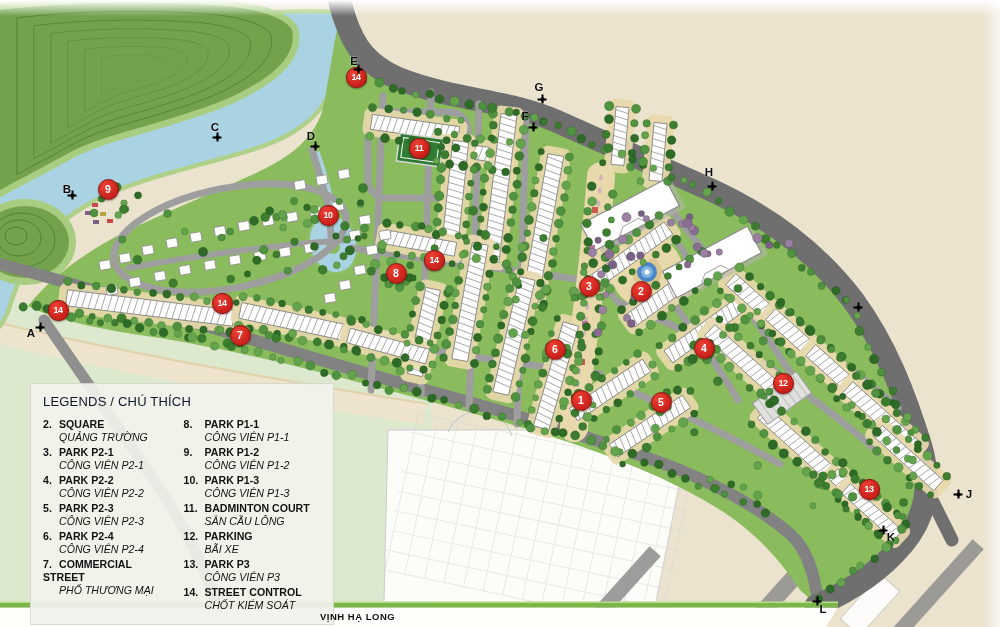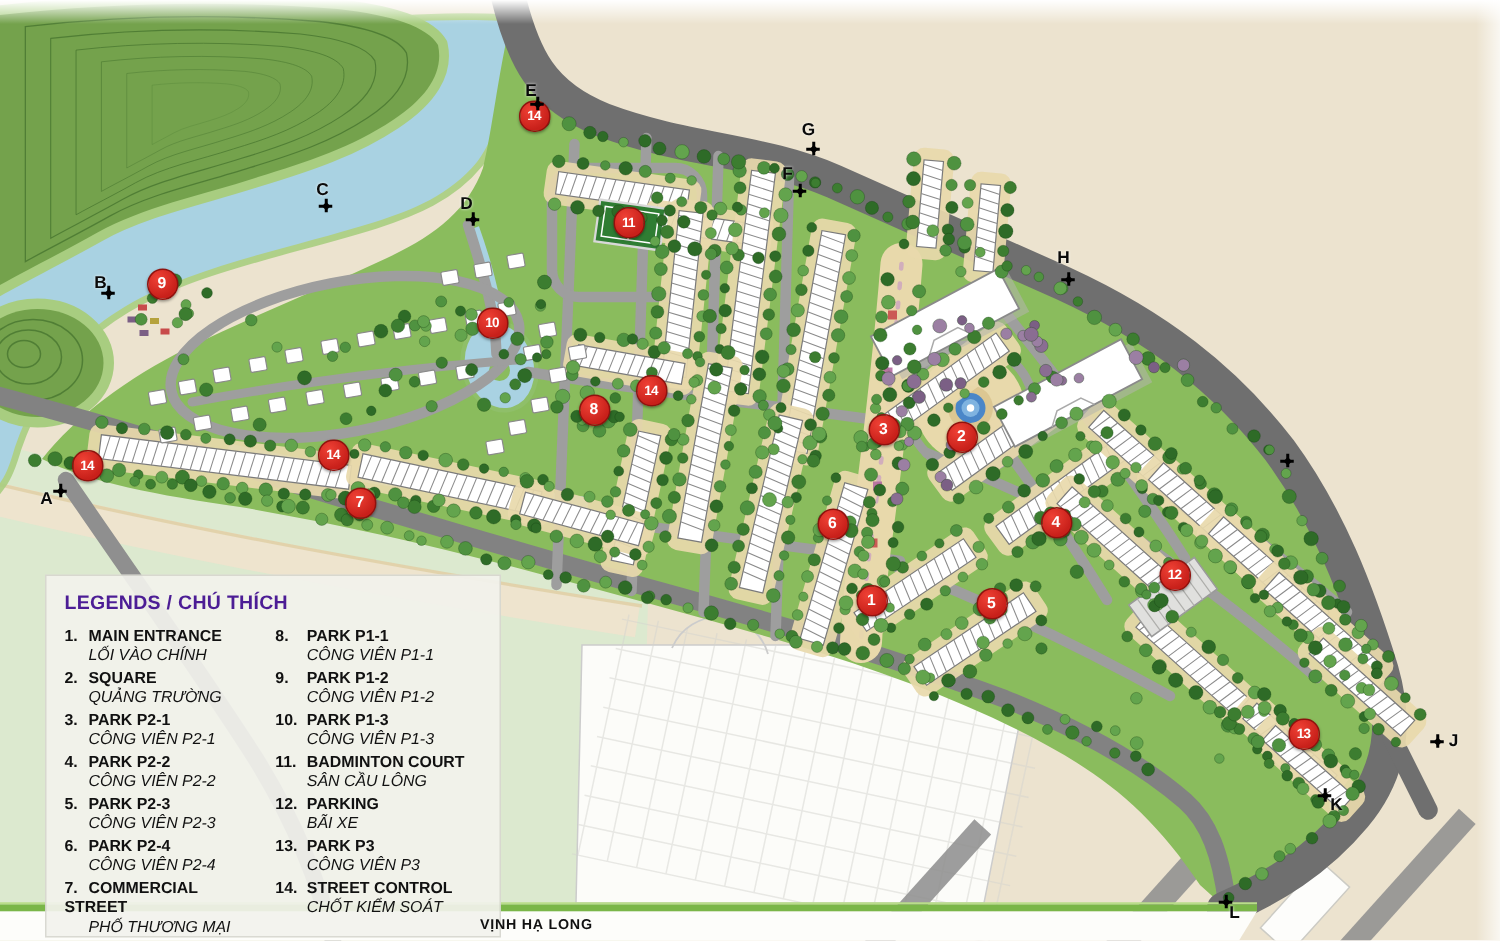--- a/index.html
+++ b/index.html
@@ -17,21 +17,21 @@
   .letter{position:absolute;transform:translate(-50%,-50%);font-weight:700;font-size:11.5px;
     color:#0a0a0a;text-shadow:0 0 2px rgba(255,255,255,.85);}
   .cross{position:absolute;width:9px;height:9px;transform:translate(-50%,-50%);}
   .cross i{position:absolute;background:#000;display:block;}
   .cross .h{left:0;top:3.5px;width:9px;height:2px;}
   .cross .v{left:3.5px;top:0;width:2px;height:9px;}
   .cross .d{left:2.5px;top:2.5px;width:4px;height:4px;transform:rotate(45deg);}
 
   .legend{position:absolute;left:30px;top:383px;width:302px;height:240px;
     background:var(--legend-bg,rgba(242,242,237,.92));border:1px solid rgba(170,170,158,.35);}
-  .legend-title{font-weight:700;font-size:13px;color:#4c1d95;margin:10px 0 9px 12px;letter-spacing:.2px;}
+  .legend-title{font-weight:400;font-size:13px;color:#0f172a;margin:10px 0 9px 12px;letter-spacing:.2px;}
   .legend-cols{display:flex;padding:0 6px 0 12px;gap:8px;}
   .legend-cols ul{list-style:none;margin:0;padding:0;font-size:10.6px;line-height:13px;color:#111;}
   .legend-cols li{margin-bottom:2px;}
   .lnum{display:inline-block;font-weight:700;}
   .col1 .lnum{width:16px;} .col2 .lnum{width:21px;}
   .len{font-weight:700;}
   .lvi{display:block;font-style:italic;}
   .col1 .lvi{margin-left:16px;} .col2 .lvi{margin-left:21px;}
   .col1{width:146px;} .col2{width:158px;}
 
@@ -1539,21 +1539,20 @@
         <rect x="0" y="601.5" width="838" height="1.5" fill="#b9dd8a"></rect>
         <rect x="0" y="603" width="838" height="4.5" fill="#7ab648"></rect>
       </g>
     </svg>
 
 <div id="overlay">
   <div class="legend">
     <div class="legend-title">LEGENDS / CHÚ THÍCH</div>
     <div class="legend-cols">
       <ul class="col1" id="legend-col1">
-            <li><span class="lnum">1.</span><span class="len">MAIN ENTRANCE</span><span class="lvi">LỐI VÀO CHÍNH</span></li>
             <li><span class="lnum">2.</span><span class="len">SQUARE</span><span class="lvi">QUẢNG TRƯỜNG</span></li>
             <li><span class="lnum">3.</span><span class="len">PARK P2-1</span><span class="lvi">CÔNG VIÊN P2-1</span></li>
             <li><span class="lnum">4.</span><span class="len">PARK P2-2</span><span class="lvi">CÔNG VIÊN P2-2</span></li>
             <li><span class="lnum">5.</span><span class="len">PARK P2-3</span><span class="lvi">CÔNG VIÊN P2-3</span></li>
             <li><span class="lnum">6.</span><span class="len">PARK P2-4</span><span class="lvi">CÔNG VIÊN P2-4</span></li>
             <li><span class="lnum">7.</span><span class="len">COMMERCIAL STREET</span><span class="lvi">PHỐ THƯƠNG MẠI</span></li>
           </ul>
       <ul class="col2" id="legend-col2">
             <li><span class="lnum">8.</span><span class="len">PARK P1-1</span><span class="lvi">CÔNG VIÊN P1-1</span></li>
             <li><span class="lnum">9.</span><span class="len">PARK P1-2</span><span class="lvi">CÔNG VIÊN P1-2</span></li>

